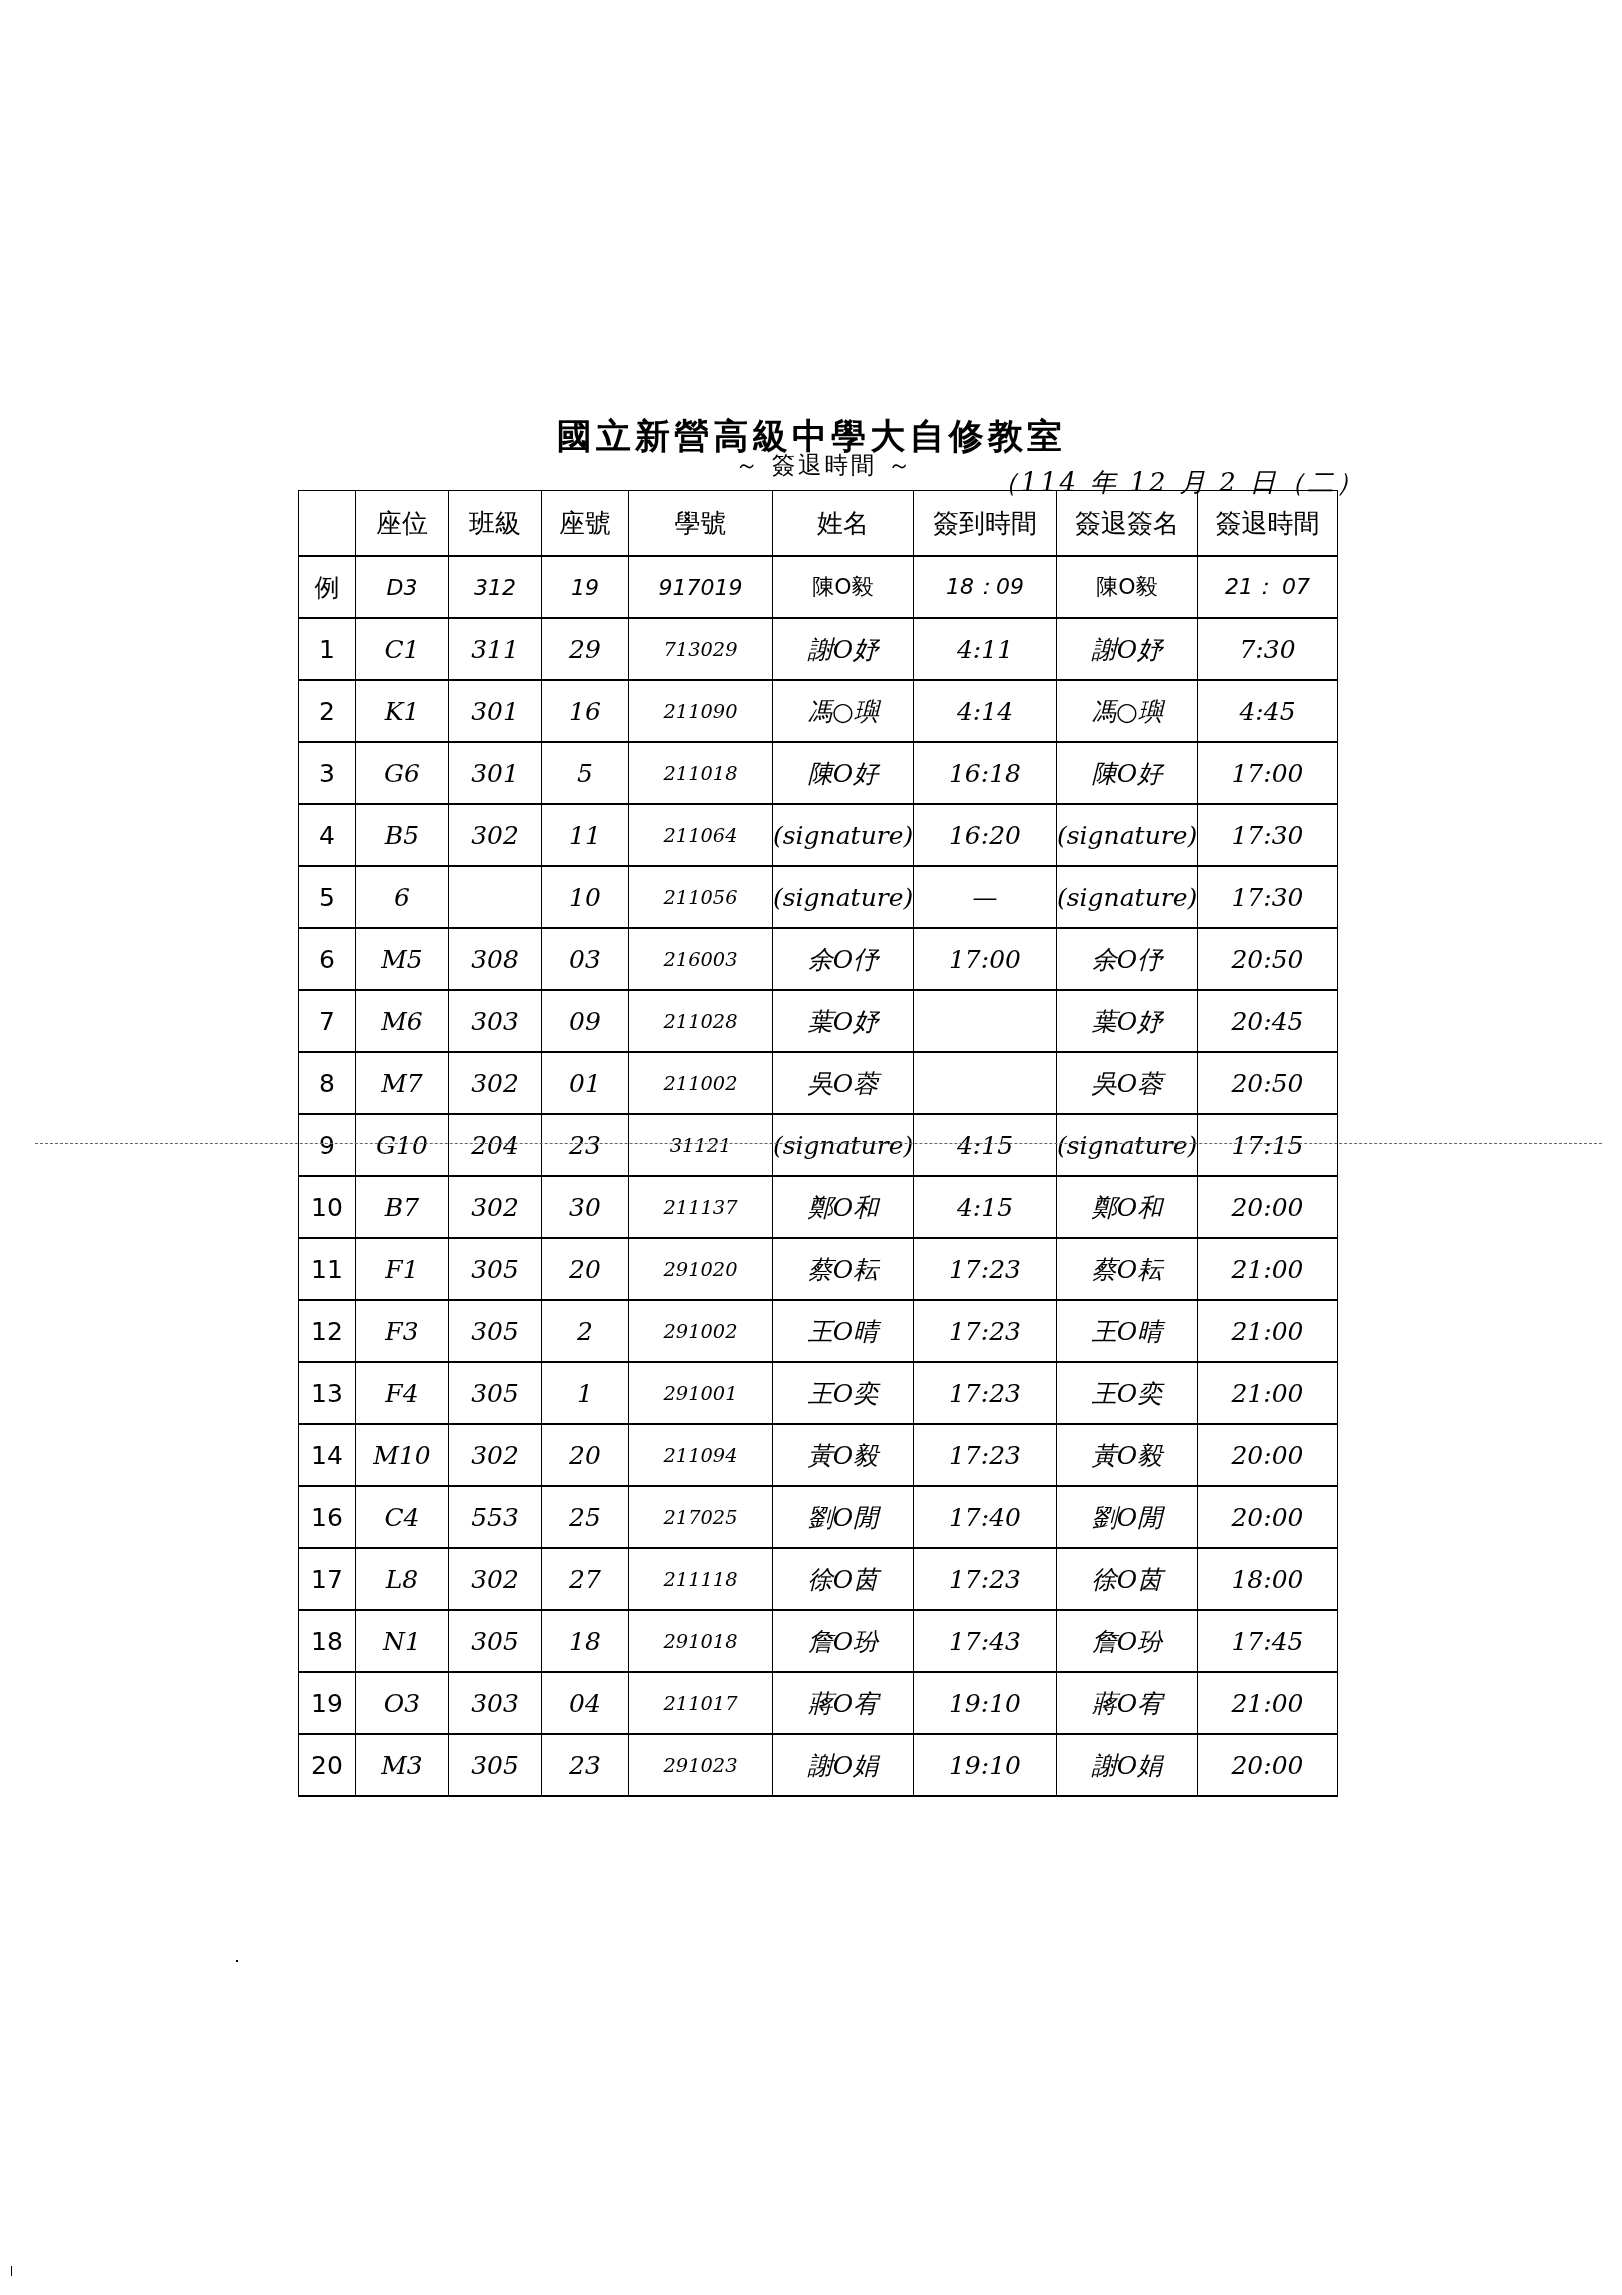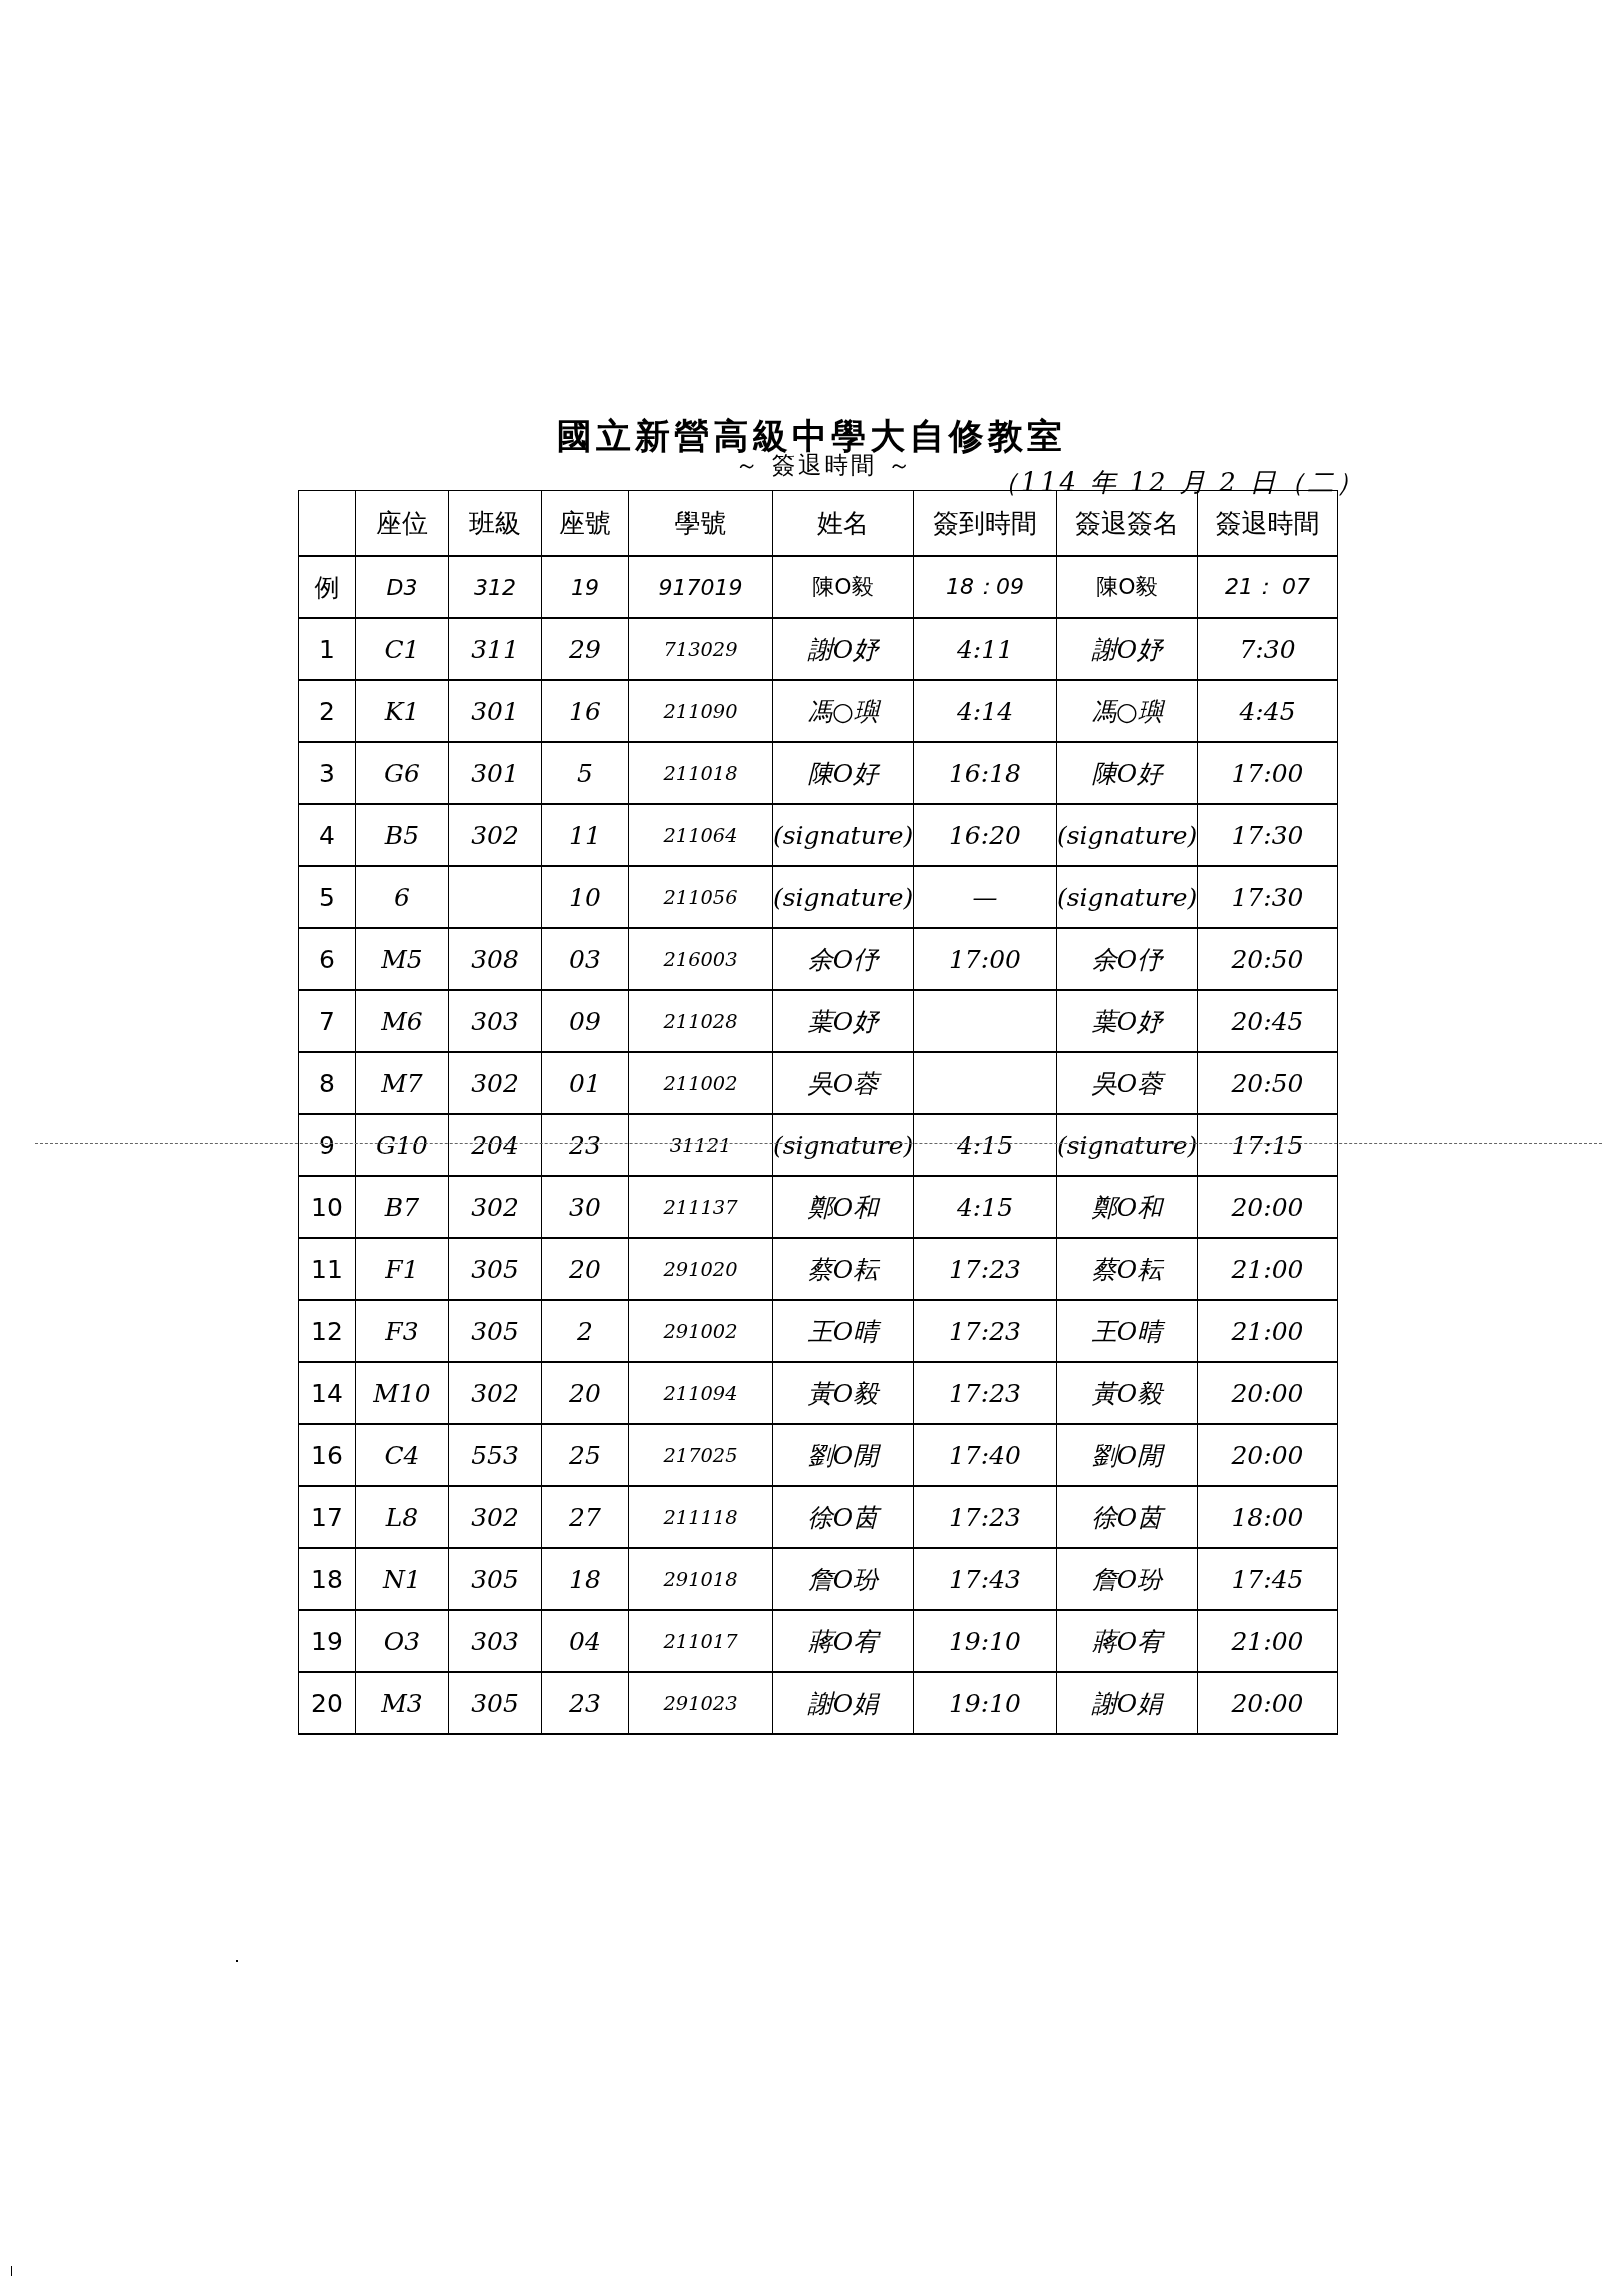--- a/index.html
+++ b/index.html
@@ -191,20 +191,31 @@
         <td class="hw">F3</td>
         <td class="hw">305</td>
         <td class="hw">2</td>
         <td class="hw small">291002</td>
         <td class="hw">王O晴</td>
         <td class="hw">17:23</td>
         <td class="hw">王O晴</td>
         <td class="hw">21:00</td>
       </tr>
       <tr>
+        <td class="num">13</td>
+        <td class="hw">F4</td>
+        <td class="hw">305</td>
+        <td class="hw">1</td>
+        <td class="hw small">291001</td>
+        <td class="hw">王O奕</td>
+        <td class="hw">17:23</td>
+        <td class="hw">王O奕</td>
+        <td class="hw">21:00</td>
+      </tr>
+      <tr>
         <td class="num">14</td>
         <td class="hw">M10</td>
         <td class="hw">302</td>
         <td class="hw">20</td>
         <td class="hw small">211094</td>
         <td class="hw">黃O毅</td>
         <td class="hw">17:23</td>
         <td class="hw">黃O毅</td>
         <td class="hw">20:00</td>
       </tr>

